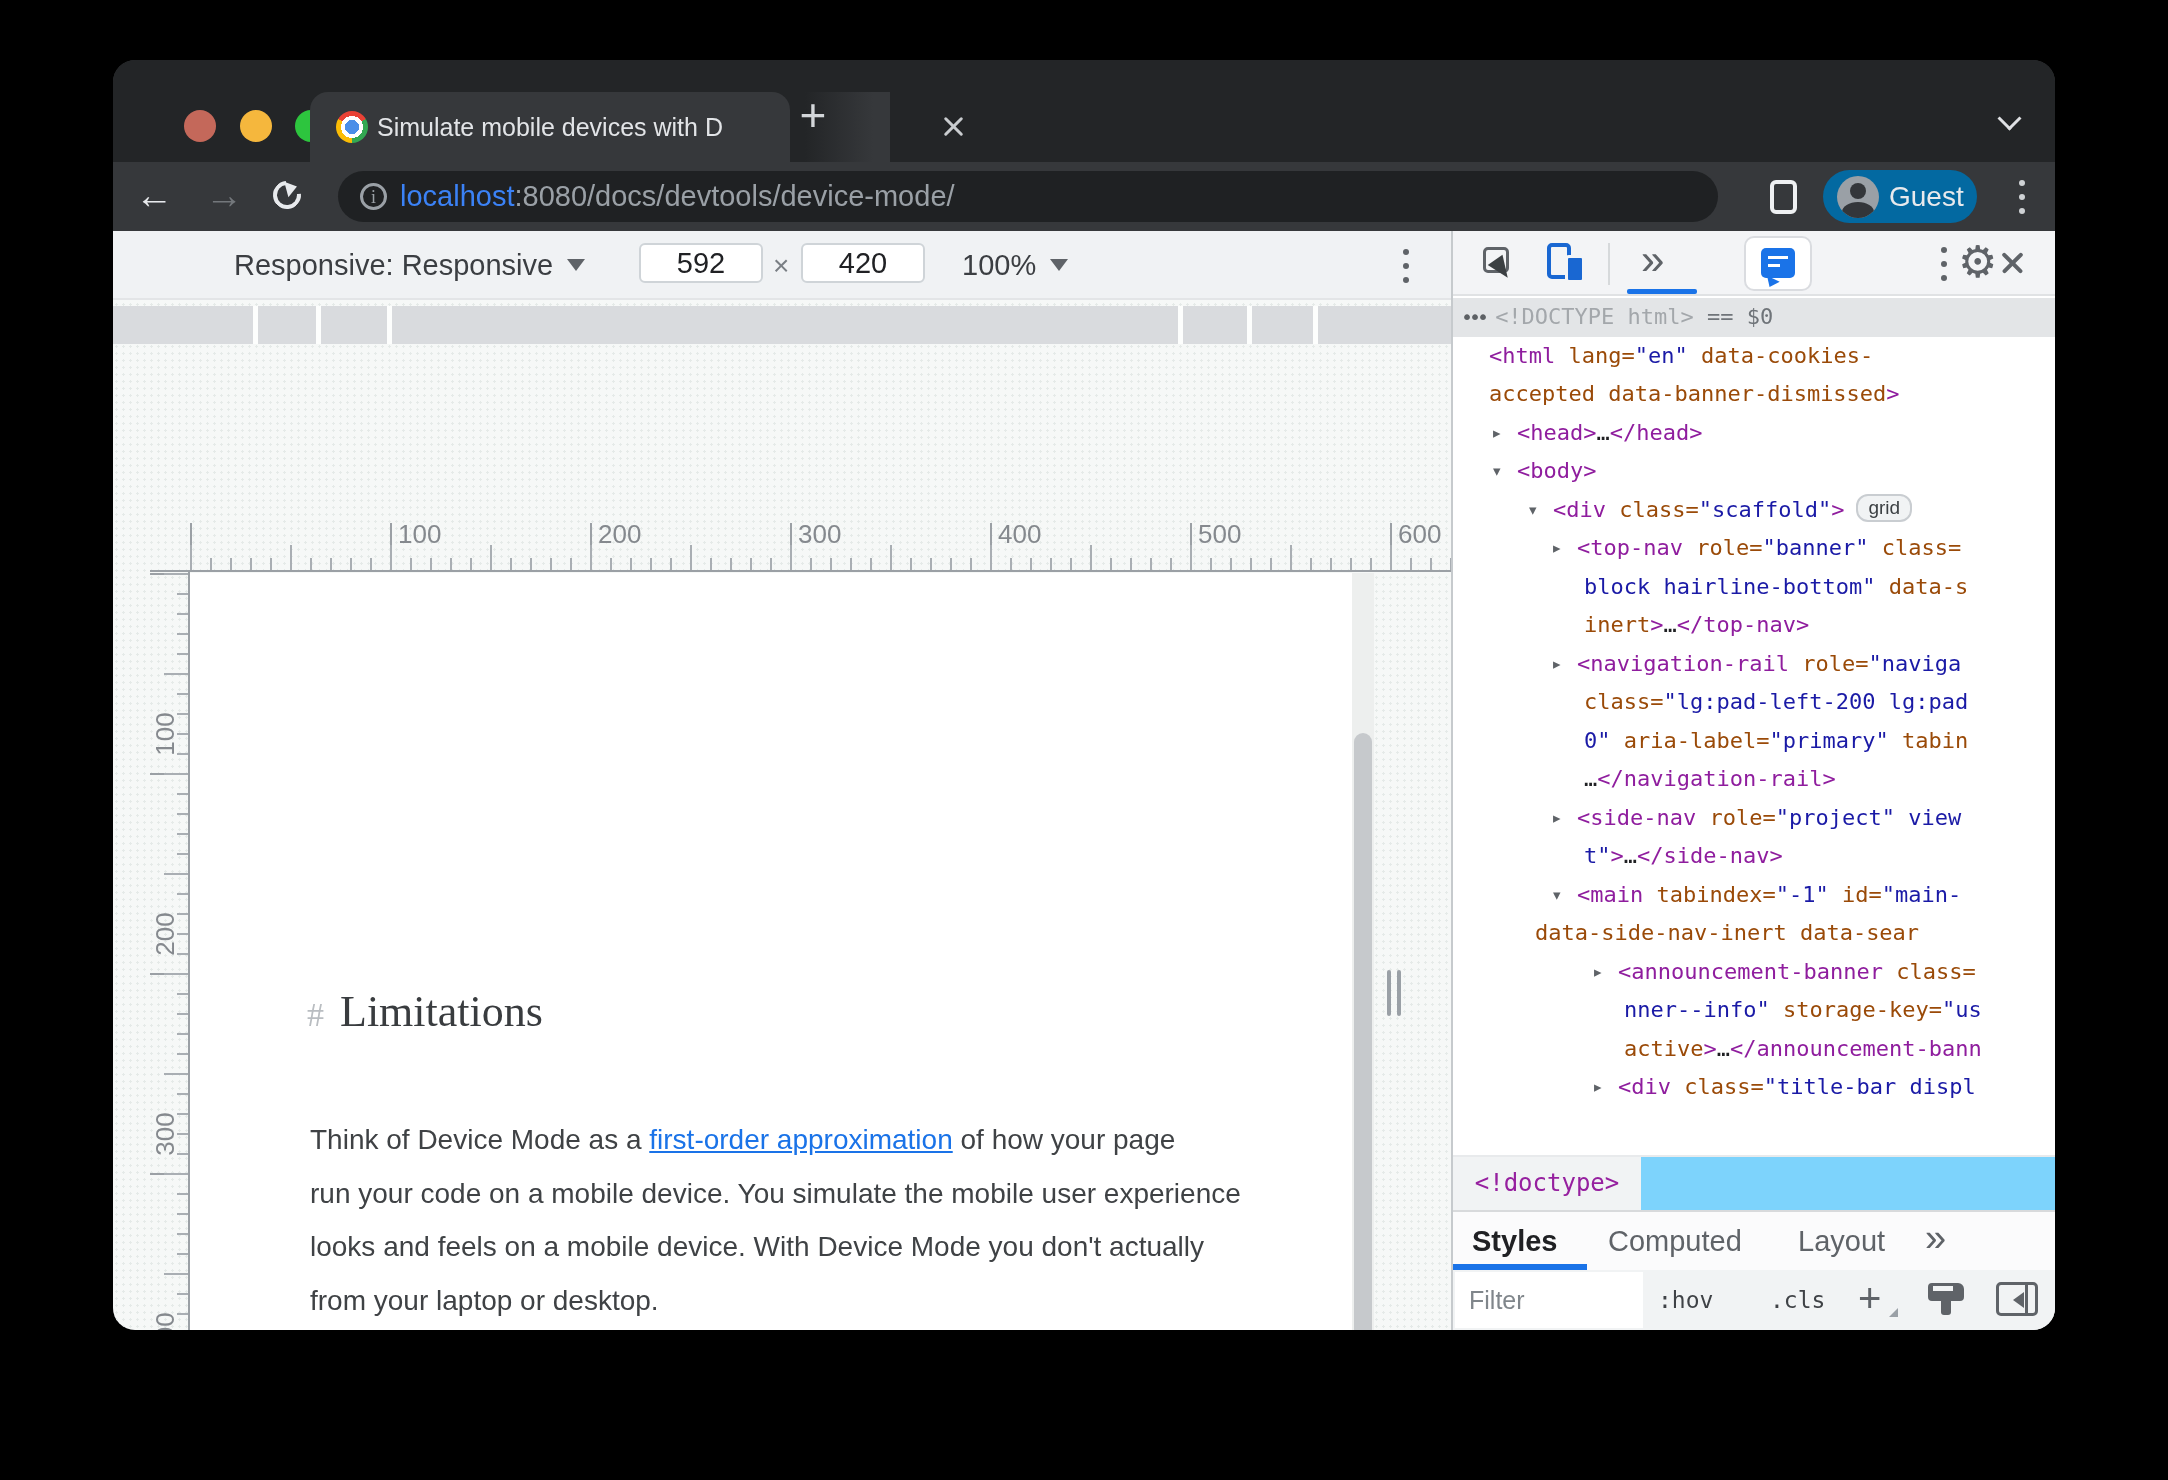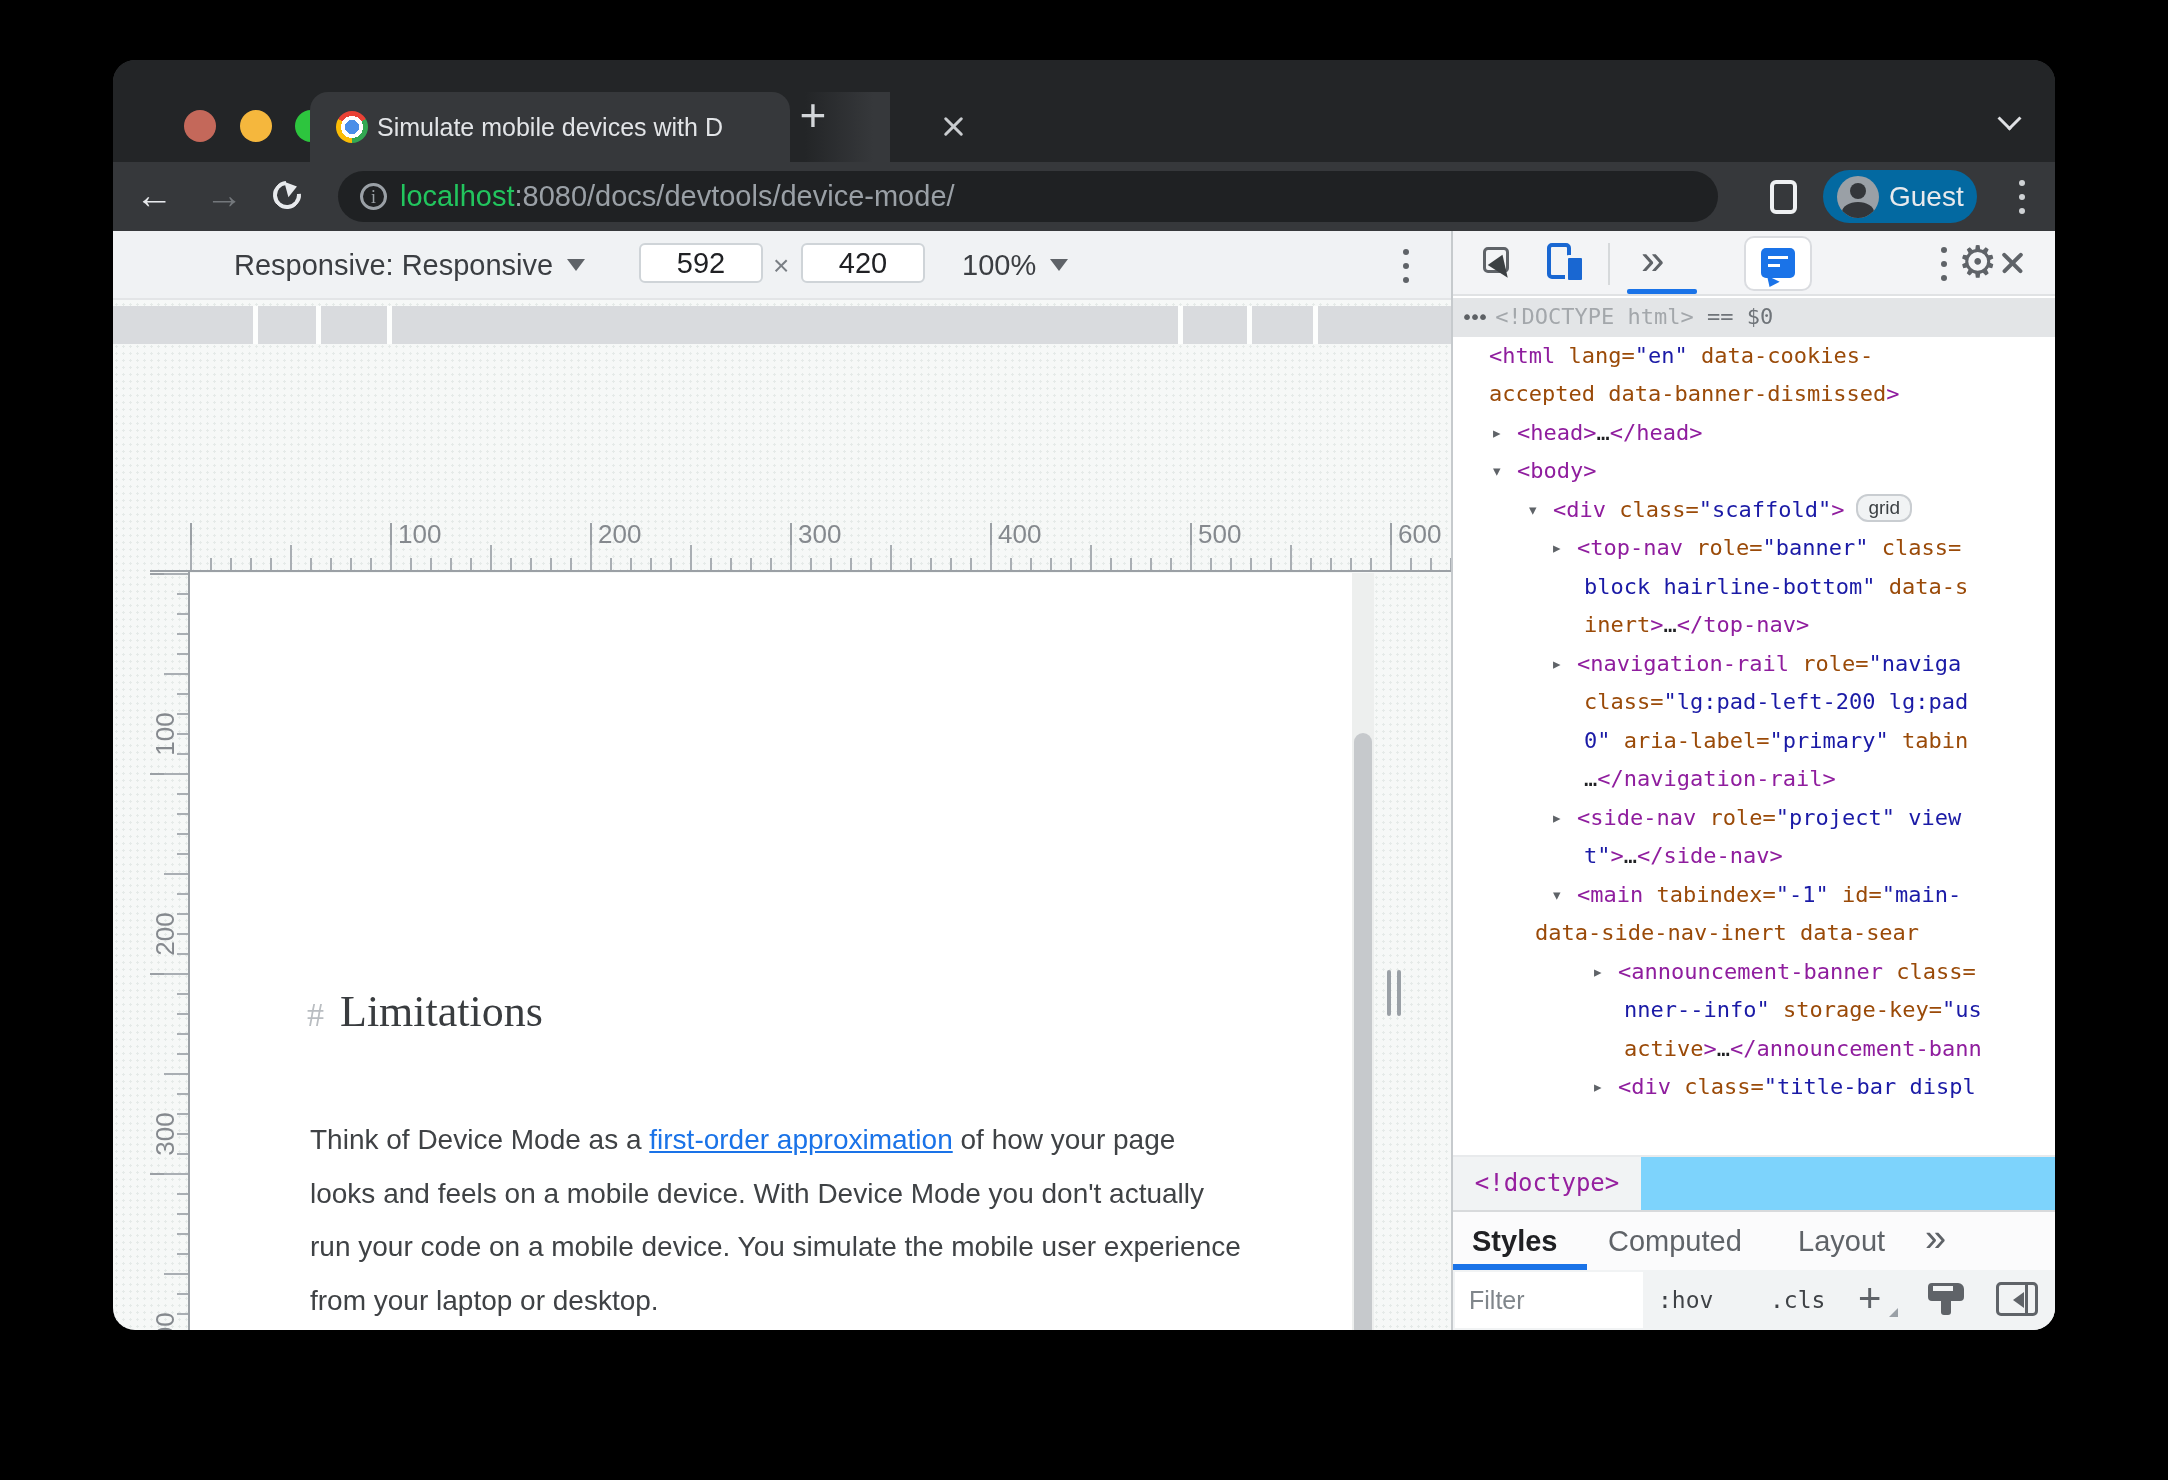--- a/index.html
+++ b/index.html
@@ -31,21 +31,21 @@
   #btoolbar{position:absolute;left:0;top:102px;width:1942px;height:69px;background:#36383b;}
   .navarrow{position:absolute;top:0;height:69px;line-height:66px;font-size:38px;}
   #back-btn{left:22px;color:#e8eaed;}
   #fwd-btn{left:92px;color:#73777b;}
   #reload-btn{position:absolute;left:160px;top:19px;width:30px;height:30px;}
   #reload-btn .c{position:absolute;left:0;top:0;width:28px;height:28px;border:4px solid #e8eaed;border-radius:50%;border-top-color:transparent;transform:rotate(40deg);}
   #reload-btn .a{position:absolute;right:-2px;top:-2px;width:0;height:0;border:8px solid transparent;border-left:11px solid #e8eaed;transform:rotate(-15deg);}
   #omnibox{position:absolute;left:225px;top:9px;width:1380px;height:51px;border-radius:26px;background:#1f2123;}
   #info-icon{position:absolute;left:22px;top:12px;width:27px;height:27px;border:3px solid #9aa0a6;border-radius:50%;color:#9aa0a6;font-size:18px;text-align:center;line-height:22px;font-family:"Liberation Serif",serif;}
   #url{position:absolute;left:62px;top:0;height:51px;line-height:51px;font-size:29px;white-space:nowrap;}
-  #url .host{color:#22c55e;} #url .rest{color:#9aa0a6;}
+  #url .host{color:#3b82f6;} #url .rest{color:#9aa0a6;}
   #sidepanel-btn{position:absolute;left:1657px;top:18px;width:27px;height:34px;border:4px solid #eef0f2;border-radius:6px;}
   #profile{position:absolute;left:1710px;top:8px;width:154px;height:53px;border-radius:27px;background:#0369a1;}
   #avatar{position:absolute;left:14px;top:6px;width:42px;height:42px;border-radius:50%;background:#9aa0a6;overflow:hidden;}
   #avatar::before{content:"";position:absolute;left:13px;top:7px;width:16px;height:16px;border-radius:50%;background:#33363a;}
   #avatar::after{content:"";position:absolute;left:5px;top:26px;width:32px;height:20px;border-radius:50%;background:#33363a;}
   #profile .name{position:absolute;left:66px;top:0;height:53px;line-height:53px;color:#e8eaed;font-size:28px;}
   .vdots{position:relative;display:inline-block;width:6px;height:40px;}
   .vdots i{position:absolute;left:0;width:6px;height:6px;border-radius:50%;background:#cfd2d5;}
   .vdots i:nth-child(1){top:3px;} .vdots i:nth-child(2){top:17px;} .vdots i:nth-child(3){top:31px;}
   #browser-menu{position:absolute;left:1906px;top:15px;}
@@ -241,22 +241,22 @@
         <div class="lbl" style="top: 748px;">400</div>
       </div>
     <div class="abs" id="v-baseline"></div>
 
     <div id="page">
       <div id="heading">
         <span class="hash">#</span><span class="txt">Limitations</span>
       </div>
       <div class="para" id="para1">
           <div class="ln"><span>Think of Device Mode as a </span><span class="plink">first-order approximation</span><span> of how your page</span></div>
+          <div class="ln"><span>run your code on a mobile device. You simulate the mobile user experience</span></div>
           <div class="ln"><span>looks and feels on a mobile device. With Device Mode you don't actually</span></div>
-          <div class="ln"><span>run your code on a mobile device. You simulate the mobile user experience</span></div>
           <div class="ln"><span>from your laptop or desktop.</span></div>
         </div>
 
     </div>
     <div id="pg-scroll">
         <div id="pg-thumb"></div>
       </div>
 
     <div class="hv" id="rh1"></div>
     <div class="hv" id="rh2"></div>

